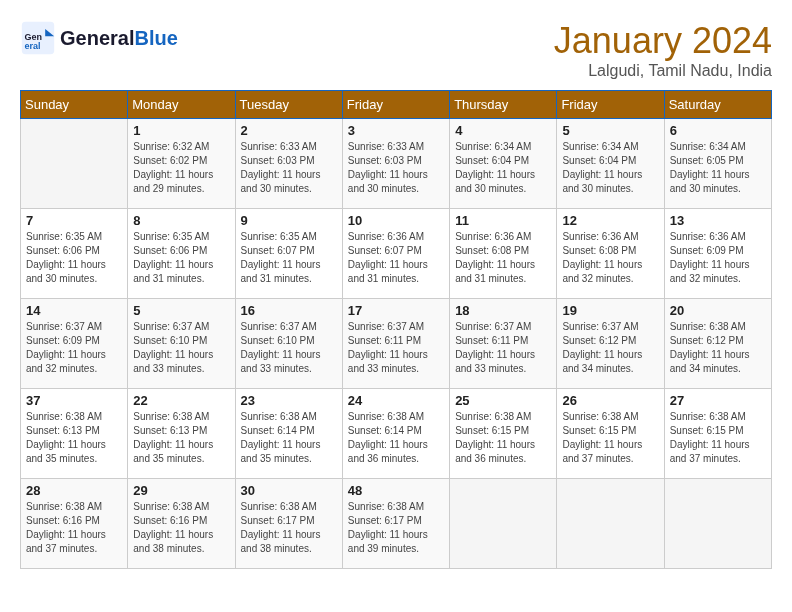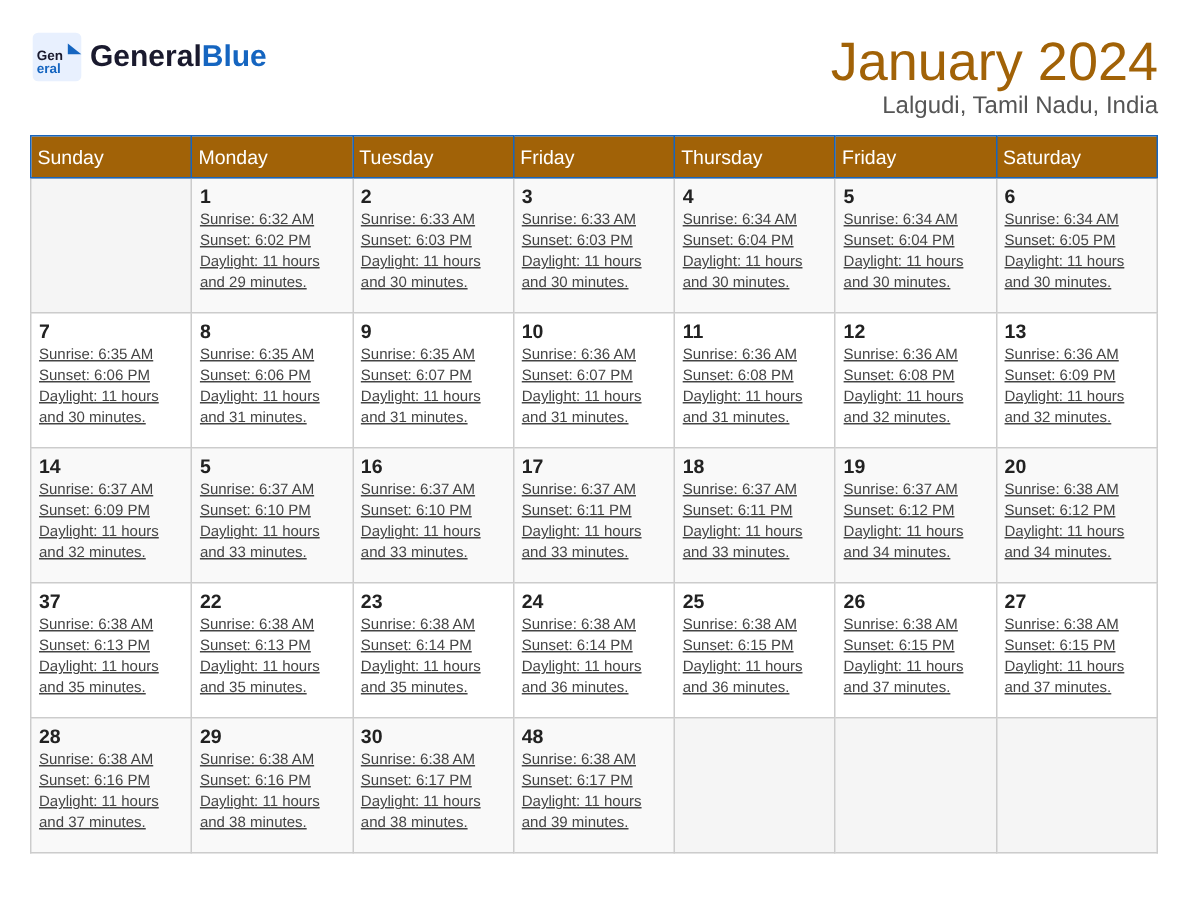--- a/index.html
+++ b/index.html
@@ -70,21 +70,20 @@
       font-size: 13px;
       font-weight: bold;
       color: #222;
       display: block;
       margin-bottom: 2px;
     }
     .day-info {
       font-size: 10px;
       color: #444;
       line-height: 1.4;
-      text-decoration: underline;
     }
     .empty-cell {
       background: #f5f5f5 !important;
     }
     td.empty-cell {
       background: #f5f5f5 !important;
     }
   </style>
 </head>
 <body>

